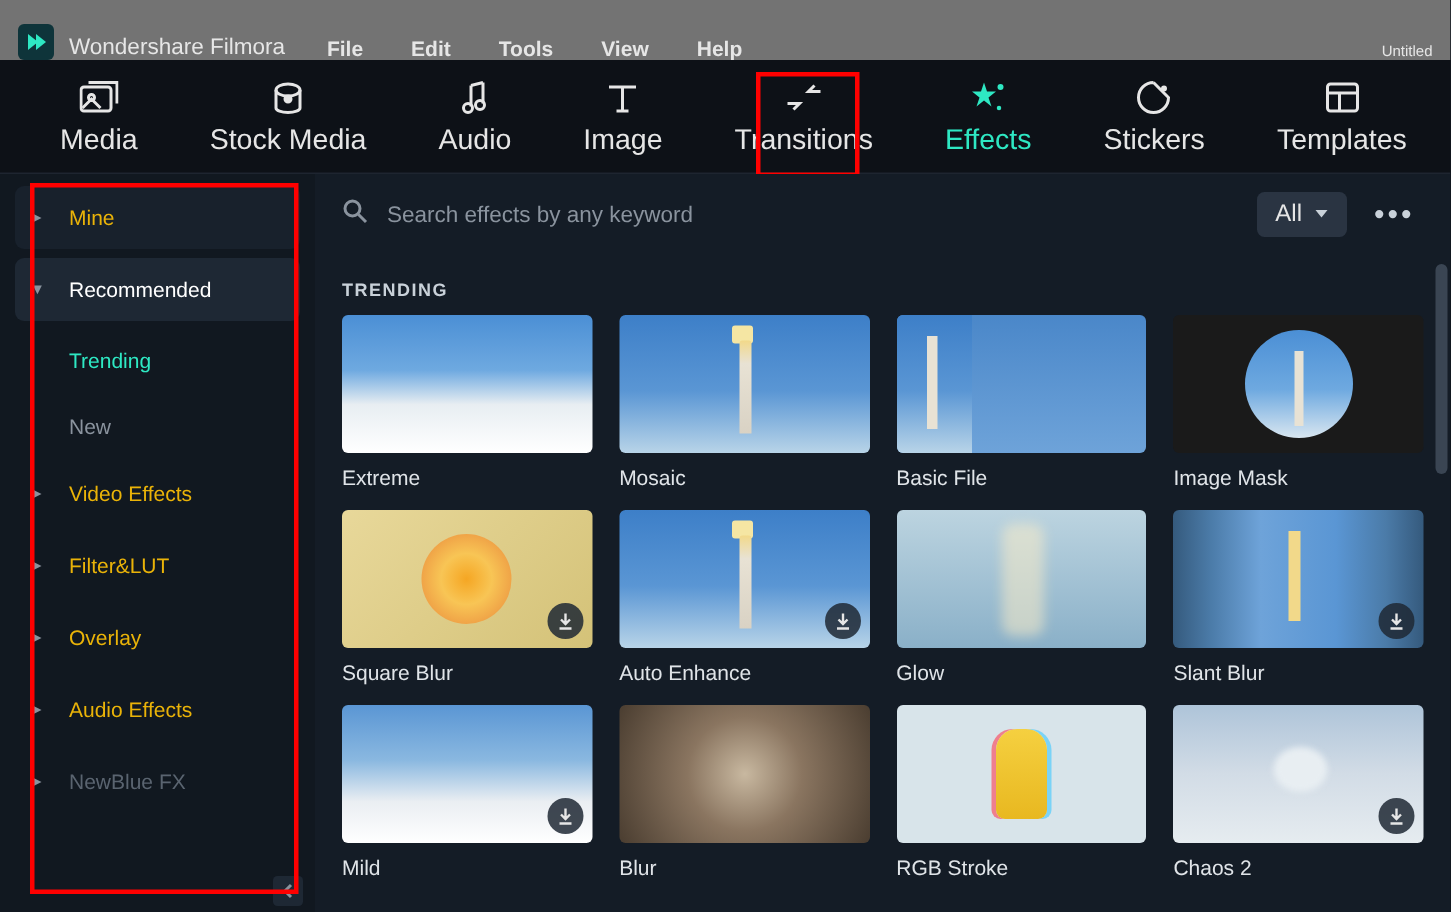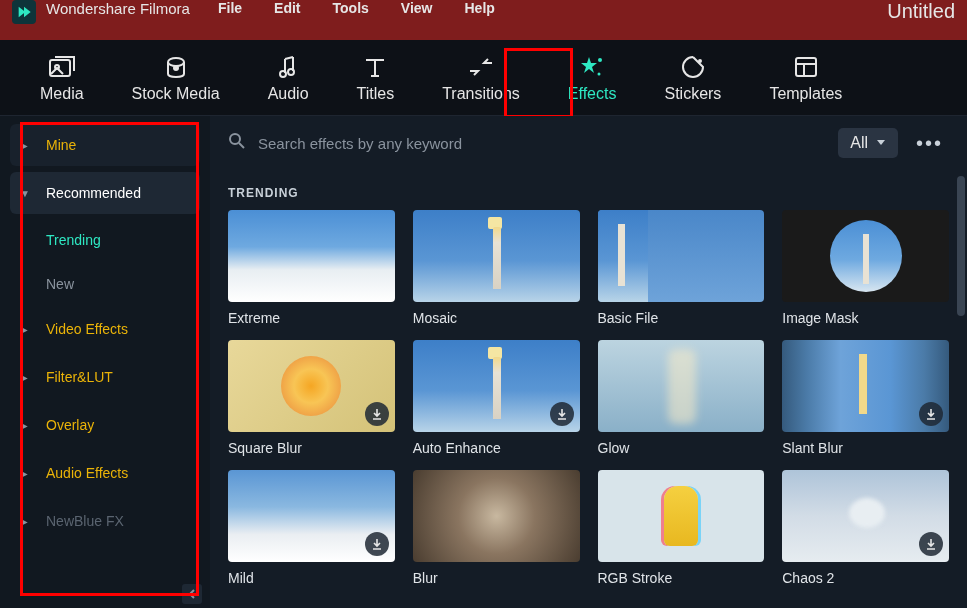--- a/index.html
+++ b/index.html
@@ -1,31 +1,31 @@
 <!DOCTYPE html>
 <html><head>
 <meta charset="utf-8">
 <style>
   * { box-sizing: border-box; margin: 0; padding: 0; font-family: -apple-system, BlinkMacSystemFont, "Segoe UI", Arial, sans-serif; }
   body { background: #0d1117; color: #e6e6e6; width: 967px; height: 608px; overflow: hidden; position: relative; }
   
-  .titlebar { display: flex; align-items: flex-start; height: 40px; padding: 0 12px; background: #7f1d1d; }
+  .titlebar { display: flex; align-items: flex-end; height: 40px; padding: 0 12px; background: #737373; }
   .logo { width: 24px; height: 24px; background: #0e343a; border-radius: 4px; display: flex; align-items: center; justify-content: center; margin-right: 10px; }
   .logo svg { width: 16px; height: 16px; }
   .app-title { font-size: 15px; color: #e6e6e6; margin-right: 28px; }
   .menu { display: flex; gap: 32px; }
   .menu-item { font-size: 14px; color: #e6e6e6; cursor: pointer; font-weight: bold; }
   .spacer { flex: 1; }
-  .doc-title { font-size: 20px; color: #e6e6e6; }
+  .doc-title { font-size: 10px; color: #e6e6e6; }
   
   .toolbar { display: flex; align-items: center; height: 76px; background: #0d1117; padding: 0 12px 0 40px; border-bottom: 1px solid #1e2530; position: relative; }
   .tool { display: flex; flex-direction: column; align-items: center; gap: 4px; margin-right: 48px; cursor: pointer; position: relative; }
   .tool:last-child { margin-right: 0; text-align: right; }
   .tool-icon { width: 28px; height: 28px; display: flex; align-items: center; justify-content: center; }
-  .tool-label { font-size: 16px; color: #e6e6e6; }
+  .tool-label { font-size: 19px; color: #e6e6e6; }
   .tool.active .tool-label { color: #2ee8c3; }
   .tool.active .tool-icon svg { fill: #2ee8c3; }
   .highlight-box { position: absolute; border: 3px solid #ff0000; pointer-events: none; }
   .highlight-tool { left: 504px; top: 48px; width: 69px; height: 70px; }
   .highlight-sidebar { left: 20px; top: 122px; width: 179px; height: 474px; }
   
   .content { display: flex; height: calc(100% - 116px); background: #111820; }
   
   .sidebar { width: 210px; background: #111820; padding: 8px 10px 0 10px; position: relative; overflow: hidden; }
   .side-item { display: flex; align-items: center; height: 42px; padding: 0 10px; border-radius: 6px; cursor: pointer; margin-bottom: 6px; background: #18212c; }
@@ -134,21 +134,21 @@
         </svg>
       </span>
     <span class="tool-label">Audio</span>
   </div>
   <div class="tool">
     <span class="tool-icon">
         <svg width="24" height="22" viewBox="0 0 24 22" fill="none" stroke="#e6e6e6" stroke-width="2">
           <path d="M3 4 L21 4 M12 4 L12 20 M8 20 L16 20"></path>
         </svg>
       </span>
-    <span class="tool-label">Titles</span>
+    <span class="tool-label">Image</span>
   </div>
   <div class="tool">
     <span class="tool-icon">
         <svg width="26" height="20" viewBox="0 0 26 20" fill="none" stroke="#e6e6e6" stroke-width="2">
           <path d="M2 14 L10 14 L6 18 M24 6 L16 6 L20 2"></path>
         </svg>
       </span>
     <span class="tool-label">Transitions</span>
   </div>
   <div class="tool active">

